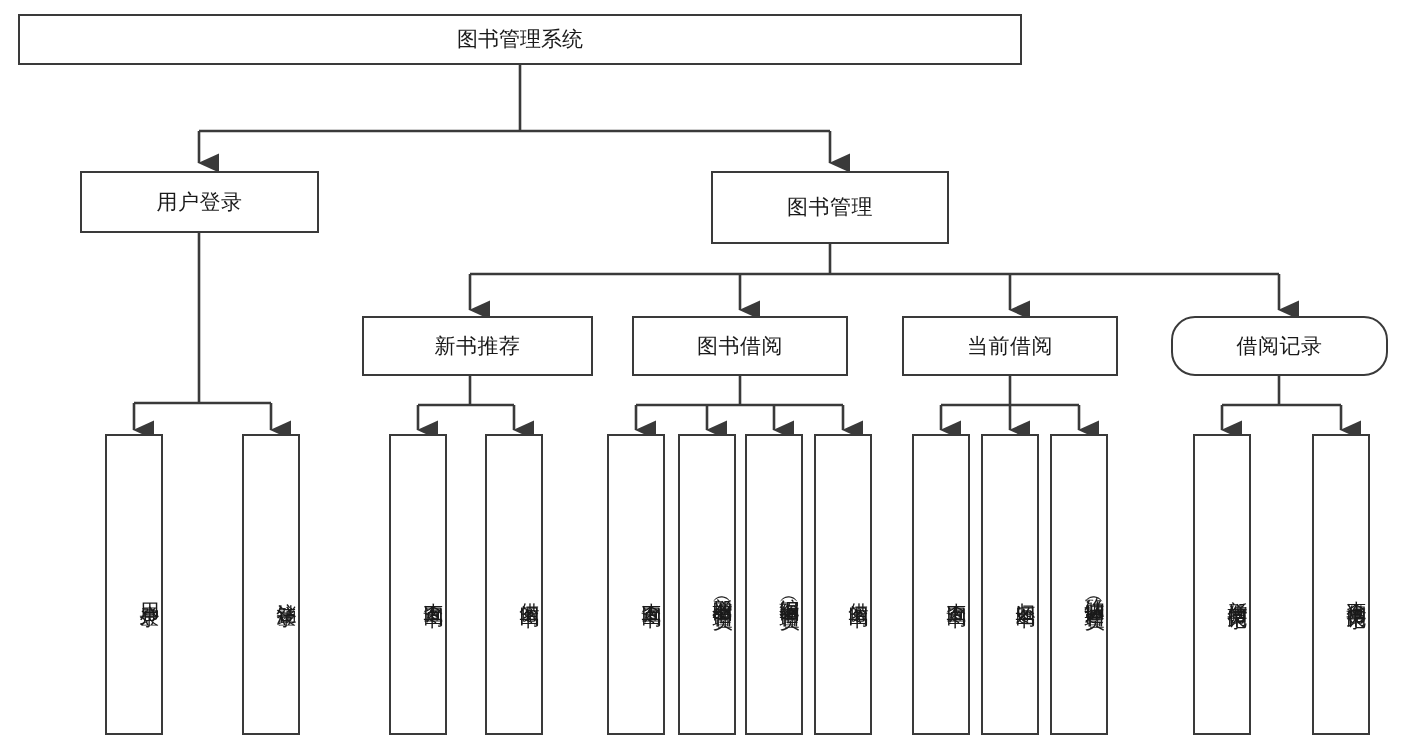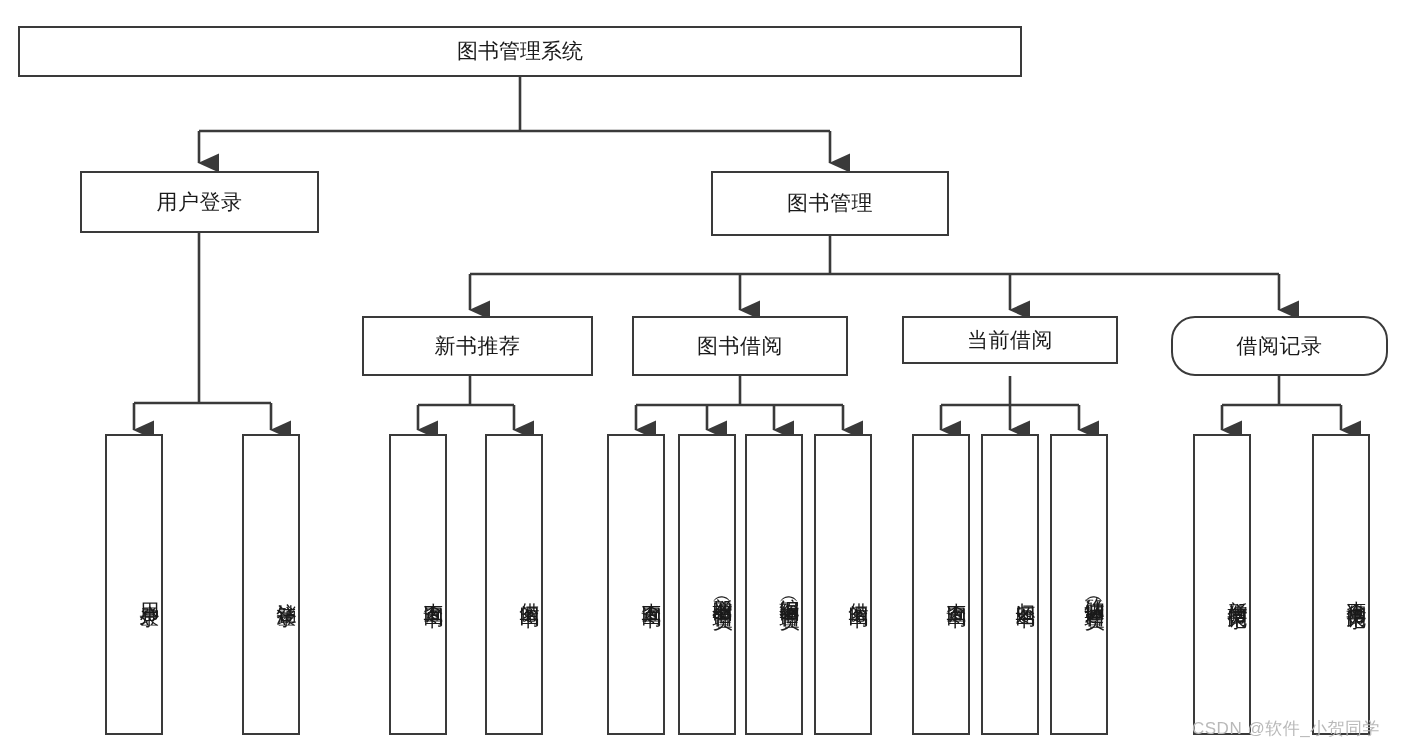--- a/index.html
+++ b/index.html
@@ -117,38 +117,38 @@
       <path d="M 1010 405 L 1010 430" marker-end="url(#arrow)"></path>
       <path d="M 1079 405 L 1079 430" marker-end="url(#arrow)"></path>
 
       <path d="M 1279 376 L 1279 405"></path>
       <path d="M 1222 405 L 1341 405"></path>
       <path d="M 1222 405 L 1222 430" marker-end="url(#arrow)"></path>
       <path d="M 1341 405 L 1341 430" marker-end="url(#arrow)"></path>
     </g>
   </svg>
 
-  <div class="node root" style="left:18px; top:14px; width:1004px; height:51px;margin-top:12px;">
+  <div class="node root" style="left:18px; top:14px; width:1004px; height:51px;">
     <span>图书管理系统</span>
   </div>
 
   <div class="node h" style="left:80px; top:171px; width:239px; height:62px;">
     <span>用户登录</span>
   </div>
-  <div class="node h" style="left:711px; top:171px; width:238px; height:65px;">
+  <div class="node h" style="left:711px; top:171px; width:238px; height:73px;">
     <span>图书管理</span>
   </div>
 
   <div class="node h" style="left:362px; top:316px; width:231px; height:60px;">
     <span>新书推荐</span>
   </div>
   <div class="node h" style="left:632px; top:316px; width:216px; height:60px;">
     <span>图书借阅</span>
   </div>
-  <div class="node h" style="left:902px; top:316px; width:216px; height:48px;">
+  <div class="node h" style="left:902px; top:316px; width:216px; height:60px;">
     <span>当前借阅</span>
   </div>
   <div class="node h" style="left:1171px; top:316px; width:217px; height:60px;border-radius:24px;">
     <span>借阅记录</span>
   </div>
 
   <div class="node v" style="left:105px; top:434px; width:58px; height:301px;">
     <span class="vtext">用户登录</span>
   </div>
   <div class="node v" style="left:242px; top:434px; width:58px; height:301px;">
@@ -185,15 +185,14 @@
     <span class="vtext">确认归还（管理员）</span>
   </div>
 
   <div class="node v" style="left:1193px; top:434px; width:58px; height:301px;">
     <span class="vtext">新增借阅记录</span>
   </div>
   <div class="node v" style="left:1312px; top:434px; width:58px; height:301px;">
     <span class="vtext">查询借阅记录</span>
   </div>
 
-  <div class="watermark" style="left:1192px; top:717px;">CSDN @软件_小贺同学</div>
 
 </div>
 
 </body></html>

